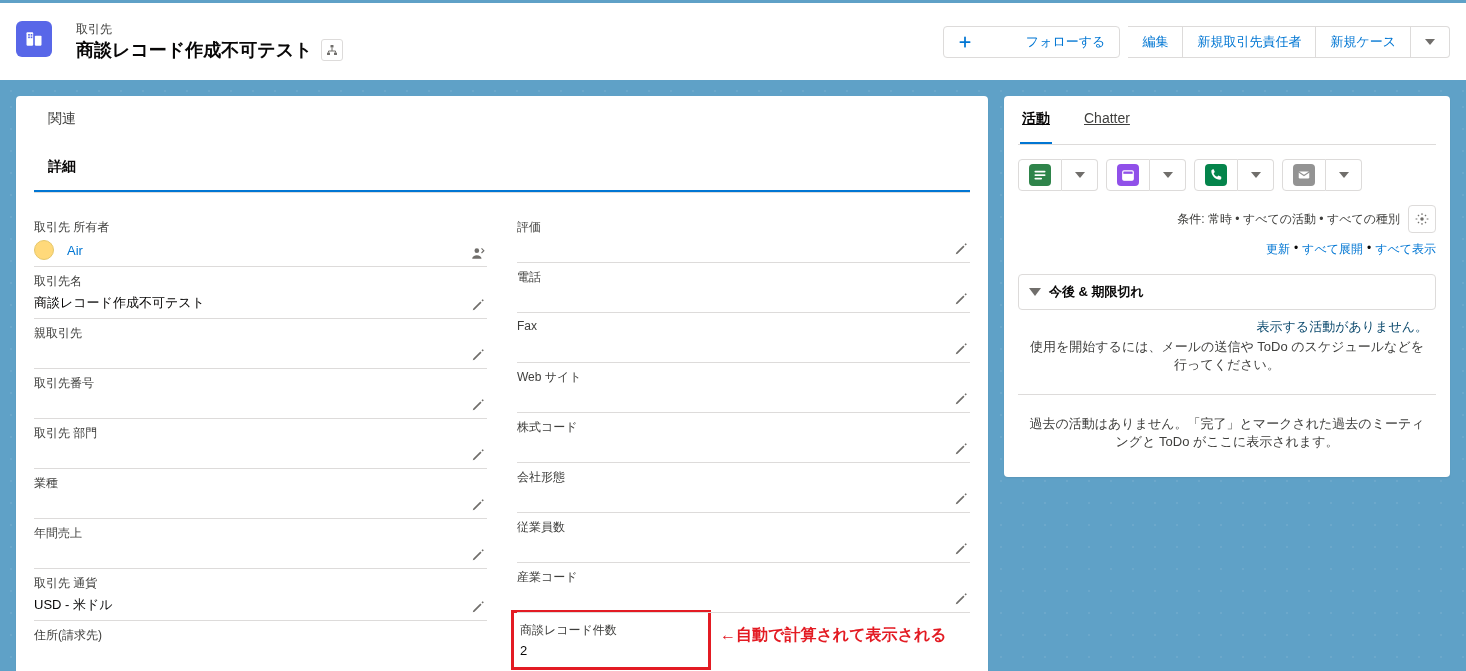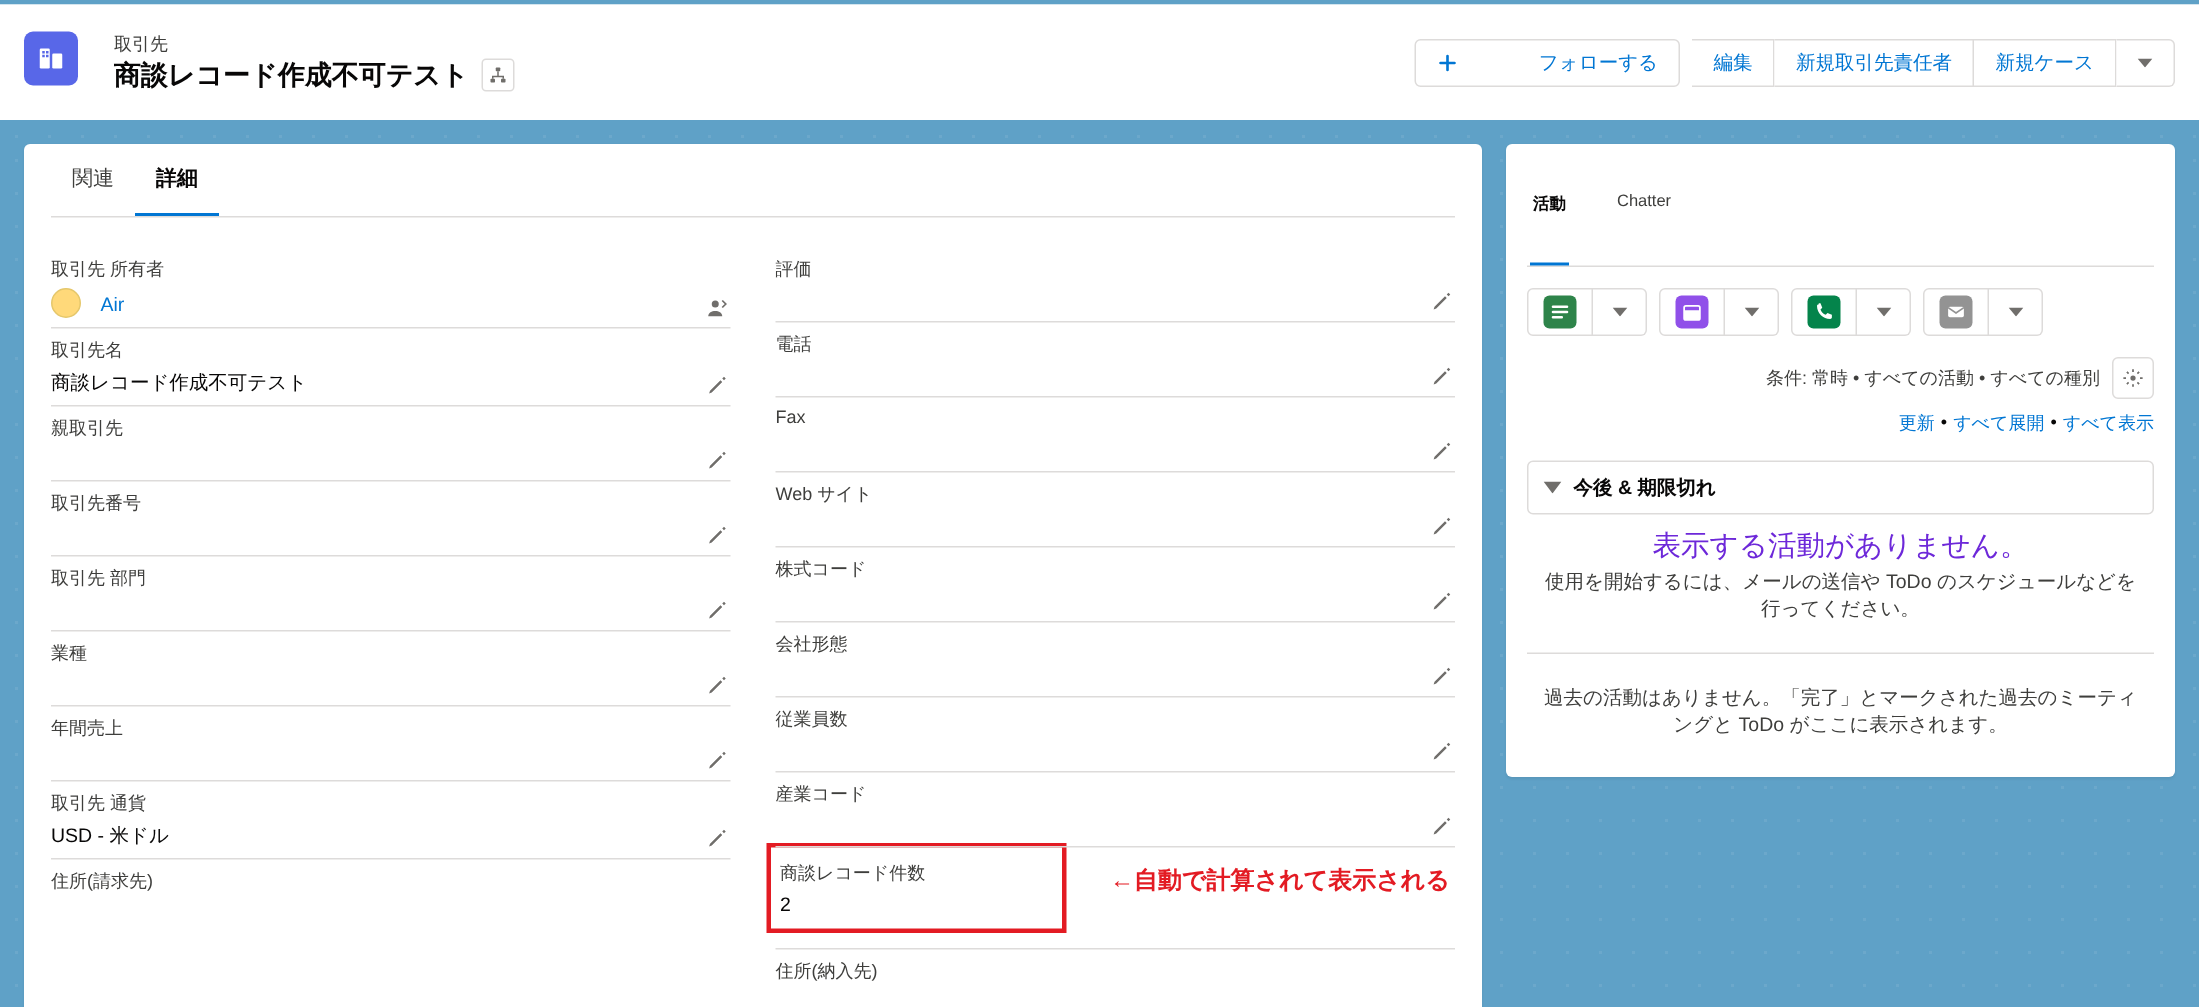--- a/index.html
+++ b/index.html
@@ -85,20 +85,21 @@
 .main-card {
   background: #fff;
   border-radius: 4px;
   flex: 1;
   padding: 0 18px 22px;
   box-shadow: 0 1px 2px rgba(0,0,0,.07);
 }
 .tabs {
   display: flex;
   border-bottom: 1px solid #dddbda;
+  flex-direction: column;
 }
 .tab {
   padding: 14px 14px;
   font-size: 14px;
   color: #3e3e3c;
   cursor: pointer;
   border-bottom: 2px solid transparent;
 }
 .tab.active {
   color: #080707;
@@ -159,25 +160,26 @@
   box-shadow: 0 1px 2px rgba(0,0,0,.07);
   padding: 0 14px 20px;
 }
 .side-tabs {
   display: flex;
   border-bottom: 1px solid #dddbda;
   gap: 30px;
   padding-left: 2px;
 }
 .side-tab {
-  padding: 32px 2px;
-  font-size: 11px;
+  padding: 14px 2px;
+  font-size: 14px;
   cursor: pointer;
   color: #3e3e3c;
   border-bottom: 2px solid transparent;
+  text-decoration: underline;
 }
 .side-tab.active { font-weight: 700; border-bottom-color: #0176d3; color: #080707;}
 .act-btn-row { display: flex; gap: 8px; margin: 14px 0; }
 .act-group { display: flex; }
 .act-ico {
   width: 44px; height: 32px;
   border: 1px solid #dddbda; background:#fff;
   border-radius: 4px 0 0 4px;
   display:flex; align-items:center; justify-content:center;
 }
@@ -195,21 +197,21 @@
 .sq-gray{background:#939393;}
 .filter-row { display:flex; justify-content:flex-end; align-items:center; gap:8px; margin-bottom:8px; font-size:12px; color:#3e3e3c;}
 .gear-btn { width:28px; height:28px; border:1px solid #dddbda; border-radius:4px; display:flex; align-items:center; justify-content:center; color:#706e6b;}
 .link-row { display:flex; justify-content:flex-end; gap:4px; font-size:12px; }
 .link-row a { color:#0176d3; text-decoration:none; }
 .accordion {
   border:1px solid #dddbda; border-radius:4px;
   margin-top:16px;
 }
 .accordion-hd { display:flex; align-items:center; gap:8px; padding:8px 10px; font-weight:700; font-size:13px;}
-.msg { text-align:center; font-size:19px; color:#6d28d9; padding:8px 8px 2px;}
+.msg { text-align:right; font-size:13px; color:#0c4a6e; padding:8px 8px 2px;}
 .msg2 { text-align:center; font-size:13px; color:#3e3e3c; padding:0 8px 6px;}
 .past-msg { text-align:center; font-size:13px; color:#3e3e3c; padding:20px 10px 6px;}
 svg { display:block; }
 </style>
 </head>
 <body>
 
 <div class="top-gap patterned-bg"></div>
 
 <div class="top-section">
@@ -428,21 +430,21 @@
         </div>
 
         <div style="display:flex;align-items:flex-start">
           <div class="highlight-box" style="flex:0 0 200px">
             <div class="field" style="border-bottom:none;min-height:44px">
               <span class="field-label">商談レコード件数</span>
               <div class="field-value">2</div>
             </div>
           </div>
           <div class="annot-host" style="flex:1">
-            <span class="annotation" style="left:32px">←自動で計算されて表示される</span>
+            <span class="annotation" style="left:12px">←自動で計算されて表示される</span>
           </div>
         </div>
 
         <div class="field" style="border-top:1px solid #dddbda;border-bottom:none;margin-top:10px">
           <span class="field-label">住所(納入先)</span>
           <div class="field-value"></div>
         </div>
       </div>
     </div>
   </div>

